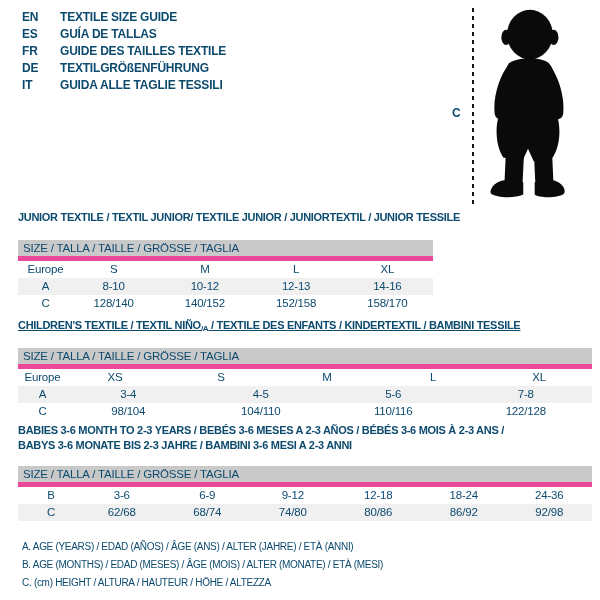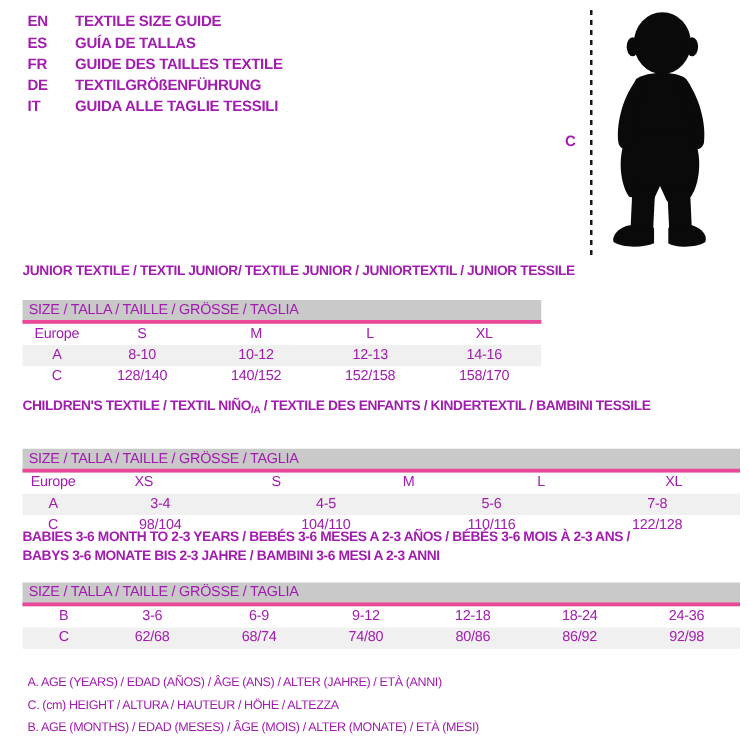--- a/index.html
+++ b/index.html
@@ -1,42 +1,42 @@
 <!DOCTYPE html>
 <html><head>
 <meta charset="utf-8">
 <style>
   html,body{margin:0;padding:0;background:#fff;}
   .canvas{
     position:relative;width:600px;height:600px;background:#fff;overflow:hidden;
-    font-family:"Liberation Sans","DejaVu Sans",sans-serif;color:#a21caf;
+    font-family:"Liberation Sans","DejaVu Sans",sans-serif;color:#0c4a6e;
   }
   
   .lang-list{position:absolute;left:22px;top:9px;}
   .lang-row{display:flex;height:17px;line-height:17px;font-weight:bold;font-size:12px;letter-spacing:-0.2px;}
   .lang-code{width:38px;flex:0 0 38px;}
   
   .measure-line{
     position:absolute;left:472px;top:8px;width:2px;height:198px;
     background:repeating-linear-gradient(180deg,#161616 0 4px,transparent 4px 8px);
   }
   .measure-label{position:absolute;left:452px;top:106px;font-size:12px;font-weight:bold;}
   .baby-svg{position:absolute;left:480px;top:6px;width:96px;height:200px;}
   
   .tbl{position:absolute;left:18px;}
   .t0{top:210px;width:415px;}
   .t1{top:318px;width:574px;}
   .t2{top:423px;width:574px;}
   .tbl-title{font-weight:bold;font-size:11px;letter-spacing:-0.3px;line-height:15px;white-space:nowrap;}
   .t0 .tbl-title{margin-bottom:15px;}
-  .t1 .tbl-title{margin-bottom:24px;}
+  .t1 .tbl-title{margin-bottom:12px;text-decoration:underline;}
   .t2 .tbl-title{margin-bottom:13px;}
   .sub{font-size:8px;vertical-align:-2px;}
   .size-bar{
-    height:16px;line-height:16px;background:#c9c9c9;border-bottom:3px solid #ec4899;
+    height:16px;line-height:16px;background:#c9c9c9;border-bottom:5px solid #ec4899;
     font-size:11.5px;letter-spacing:-0.2px;padding-left:5px;box-sizing:content-box;
   }
   .trow{display:flex;height:17px;line-height:17px;font-size:11.5px;letter-spacing:-0.2px;}
   .trow.alt{background:#f0f0f0;}
   .cell{flex:1;text-align:center;white-space:nowrap;}
   .cell.label{text-align:center;padding-left:5px;}
   .t0 .cell.label{flex:0 0 45px;}
   .t1 .cell.label{flex:0 0 39px;}
   .t2 .cell.label{flex:0 0 56px;}
   
@@ -174,17 +174,17 @@
           <span class="cell">74/80</span>
           <span class="cell">80/86</span>
           <span class="cell">86/92</span>
           <span class="cell">92/98</span>
         </div>
       </div>
   </div>
 
   <div class="footnotes">
       <div class="footnote">A. AGE (YEARS) / EDAD (AÑOS) / ÂGE (ANS) / ALTER (JAHRE) / ETÀ (ANNI)</div>
+      <div class="footnote">B. AGE (MONTHS) / EDAD (MESES) / ÂGE (MOIS) / ALTER (MONATE) / ETÀ (MESI)</div>
       <div class="footnote">C. (cm) HEIGHT / ALTURA / HAUTEUR / HÖHE / ALTEZZA</div>
-      <div class="footnote">B. AGE (MONTHS) / EDAD (MESES) / ÂGE (MOIS) / ALTER (MONATE) / ETÀ (MESI)</div>
     </div>
 
 </div>
 
 </body></html>

